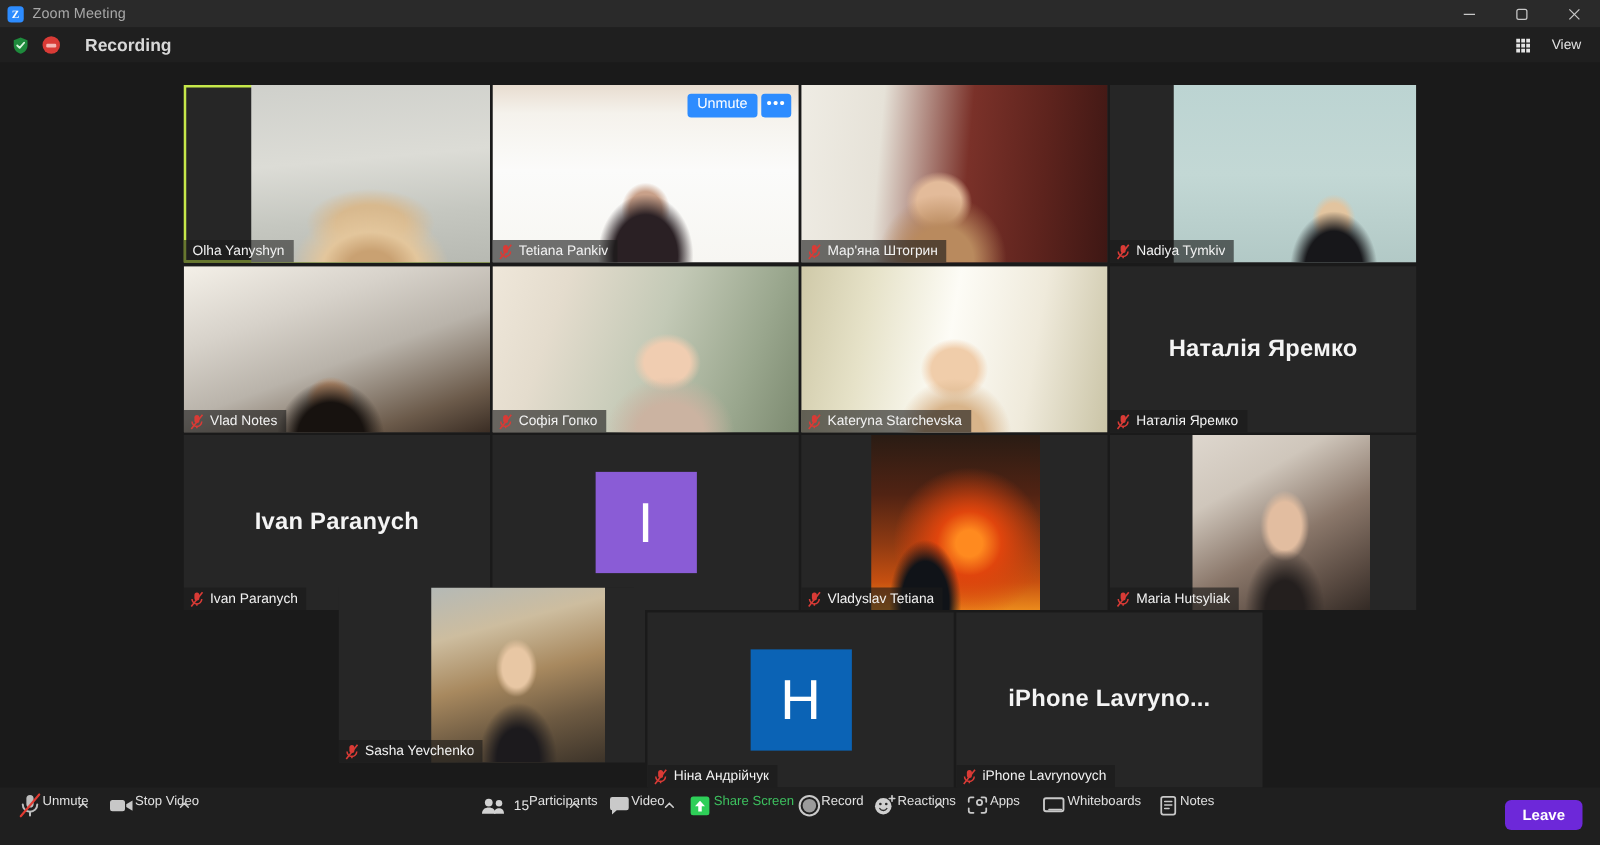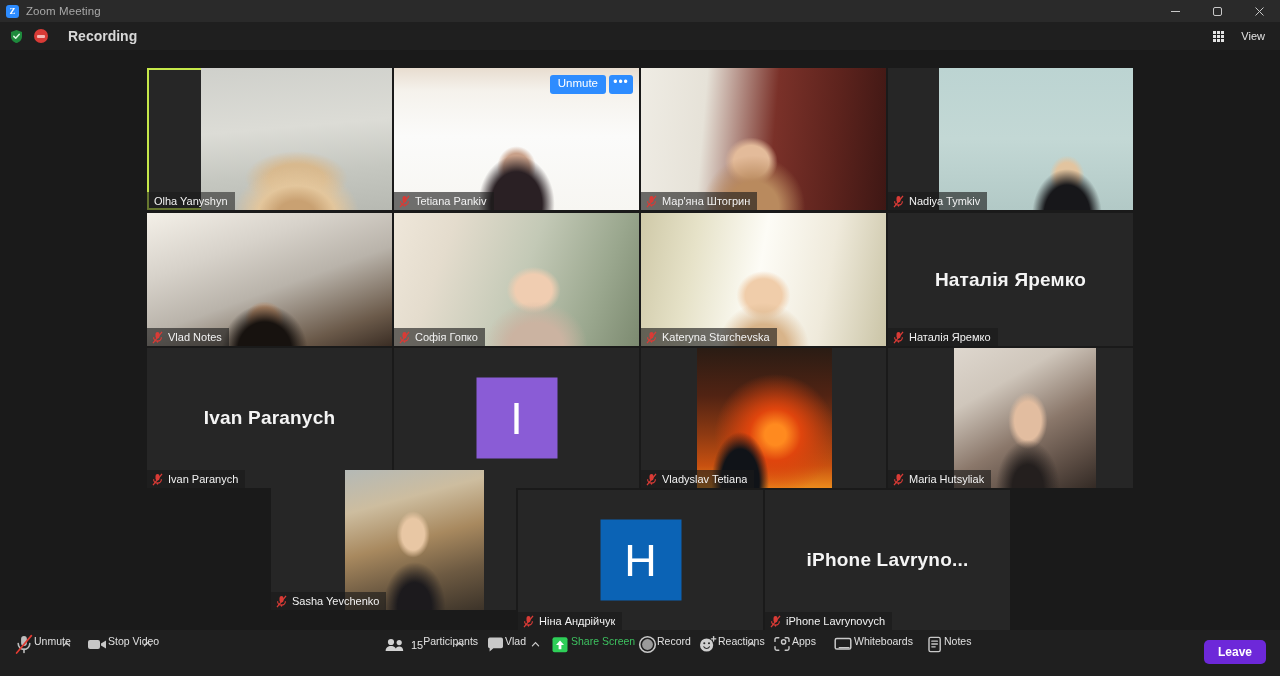--- a/index.html
+++ b/index.html
@@ -486,21 +486,21 @@
         <path d="M1.4 5.8 L4.5 2.7 L7.6 5.8" fill="none" stroke="#cfcfcf" stroke-width="1.2" stroke-linecap="round"></path>
       </svg>
   </div>
 
   <div class="tbitem" style="left:486px;width:42px">
     <span class="tbicon">
       <svg width="19" height="18" viewBox="0 0 19 18">
         <path d="M2 3.4 A1.8 1.8 0 0 1 3.8 1.6 H15.2 A1.8 1.8 0 0 1 17 3.4 V10.4 A1.8 1.8 0 0 1 15.2 12.2 H7.4 L3.6 15.6 V12.2 H3.8 A1.8 1.8 0 0 1 2 10.4 Z" fill="#c9c9c9"></path>
       </svg>
     </span>
-    <span class="tblabel">Vlad</span>
+    <span class="tblabel">Video</span>
   </div>
   <div class="caret" style="left:531px">
     <svg width="9" height="9" viewBox="0 0 9 9">
         <path d="M1.4 5.8 L4.5 2.7 L7.6 5.8" fill="none" stroke="#cfcfcf" stroke-width="1.2" stroke-linecap="round"></path>
       </svg>
   </div>
 
   <div class="tbitem" style="left:549px;width:74px">
     <span class="tbicon">
       <svg width="22" height="20" viewBox="0 0 22 20">

